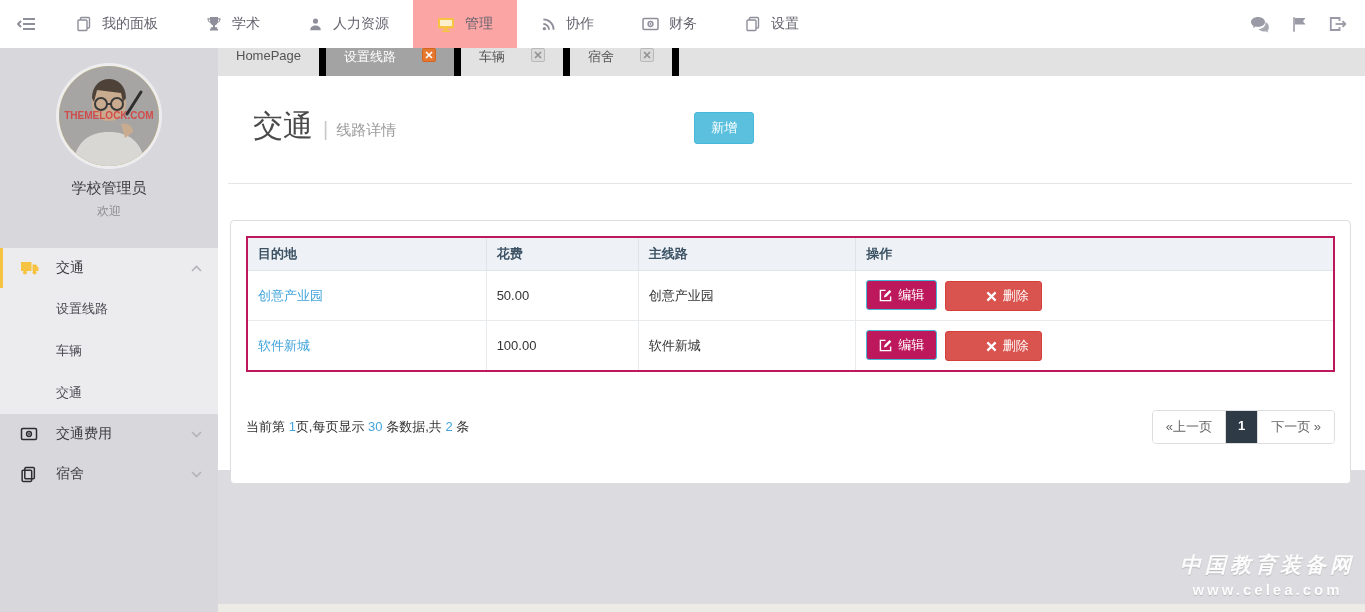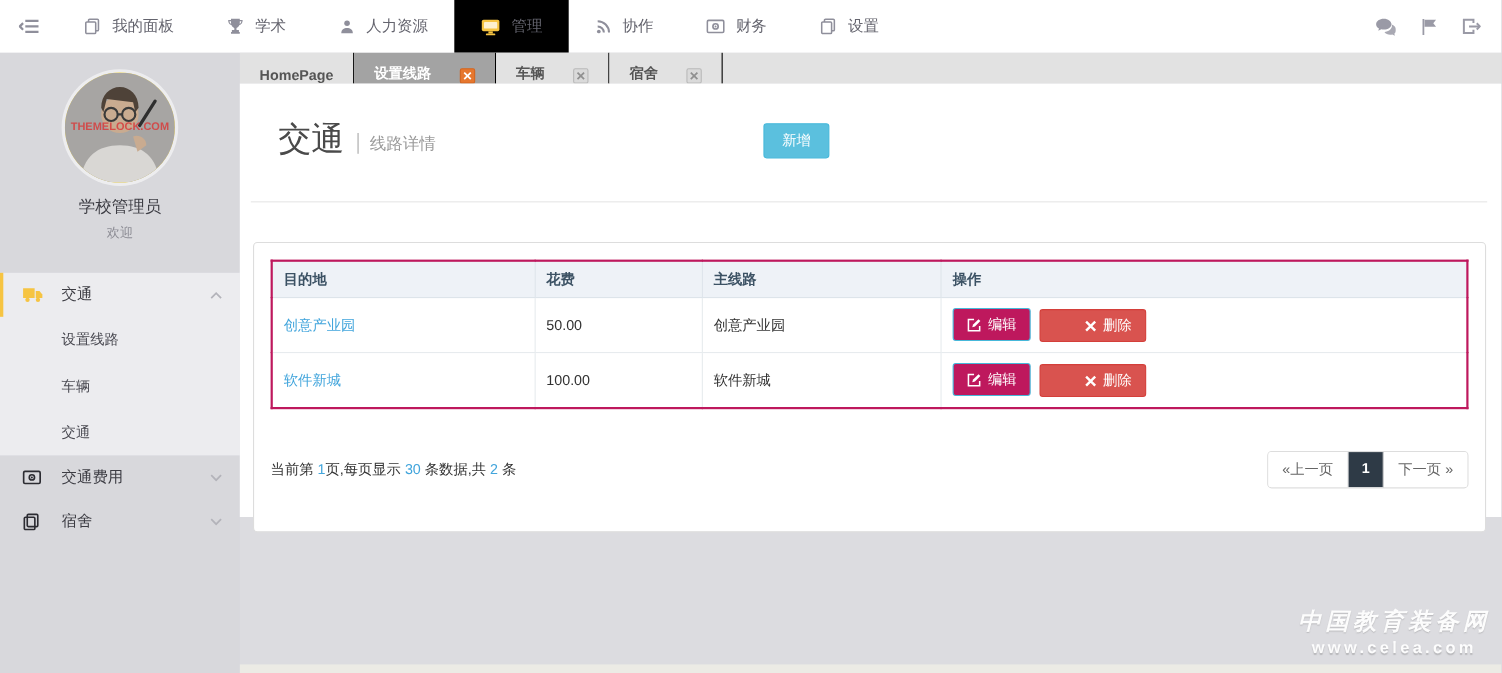--- a/index.html
+++ b/index.html
@@ -8,28 +8,28 @@
 
   .app { width:1365px; height:612px; position:relative; }
 
   
   .header { display:flex; height:48px; width:100%; }
   .logo { width:218px; height:48px; background:#e15554; color:#fff; display:flex; align-items:center; justify-content:center; gap:9px; font-size:22px; font-weight:bold; letter-spacing:1px; flex:none; }
   .topnav { flex:1; background:#fff; display:flex; align-items:stretch; }
   .nav-toggle { width:52px; display:flex; align-items:center; justify-content:center; color:#8f8f9b; cursor:pointer; }
   .nav-item { display:flex; align-items:center; gap:10px; padding:0 24px; font-size:14px; color:#64646e; cursor:pointer; }
   .nav-item .ic { color:#8f8f9b; display:flex; }
-  .nav-item.active { background:#000000; }
+  .nav-item.active { background:#fca5a5; }
   .nav-item.active .ic { color:#f6c442; }
   .nav-right { margin-left:auto; display:flex; align-items:center; gap:22px; padding-right:18px; }
   .nav-right .ic { color:#9a9aa6; display:flex; cursor:pointer; }
 
   
   .tabbar { position:absolute; left:218px; top:48px; right:0; height:28px; background:#e2e2e2; display:flex; align-items:stretch; }
-  .tab { display:flex; align-items:flex-end; gap:26px; padding:0 18px; font-size:13px; color:#555; border-right:1px solid #000000; cursor:pointer; background:#e2e2e2;font-weight:bold; }
+  .tab { display:flex; align-items:flex-start; gap:26px; padding:0 18px; font-size:13px; color:#555; border-right:7px solid #000000; cursor:pointer; background:#e2e2e2; }
   .tab.active { background:#a3a3a3; color:#fff; }
   .tab-close { width:14px; height:14px; border-radius:2px; display:flex; align-items:center; justify-content:center; background:#dadada; border:1px solid #b9b9b9; color:#909090; cursor:pointer; }
   .tab.active .tab-close { background:#e6772e; border-color:#d3651f; color:#fff; }
 
   
   .sidebar { position:absolute; left:0; top:48px; width:218px; height:564px; background:#d8d8dc; }
   .profile { padding:18px 0 20px; text-align:center; }
   .avatar { width:100px; height:100px; border-radius:50%; margin:0 auto; overflow:hidden; position:relative; background:#fde047; box-shadow:0 0 0 3px rgba(255,255,255,.55); }
   .avatar svg { display:block; }
   .avatar .wm { position:absolute; left:0; right:0; top:44px; text-align:center; font-size:10px; font-weight:bold; color:rgba(215,60,60,.85); letter-spacing:0; }

